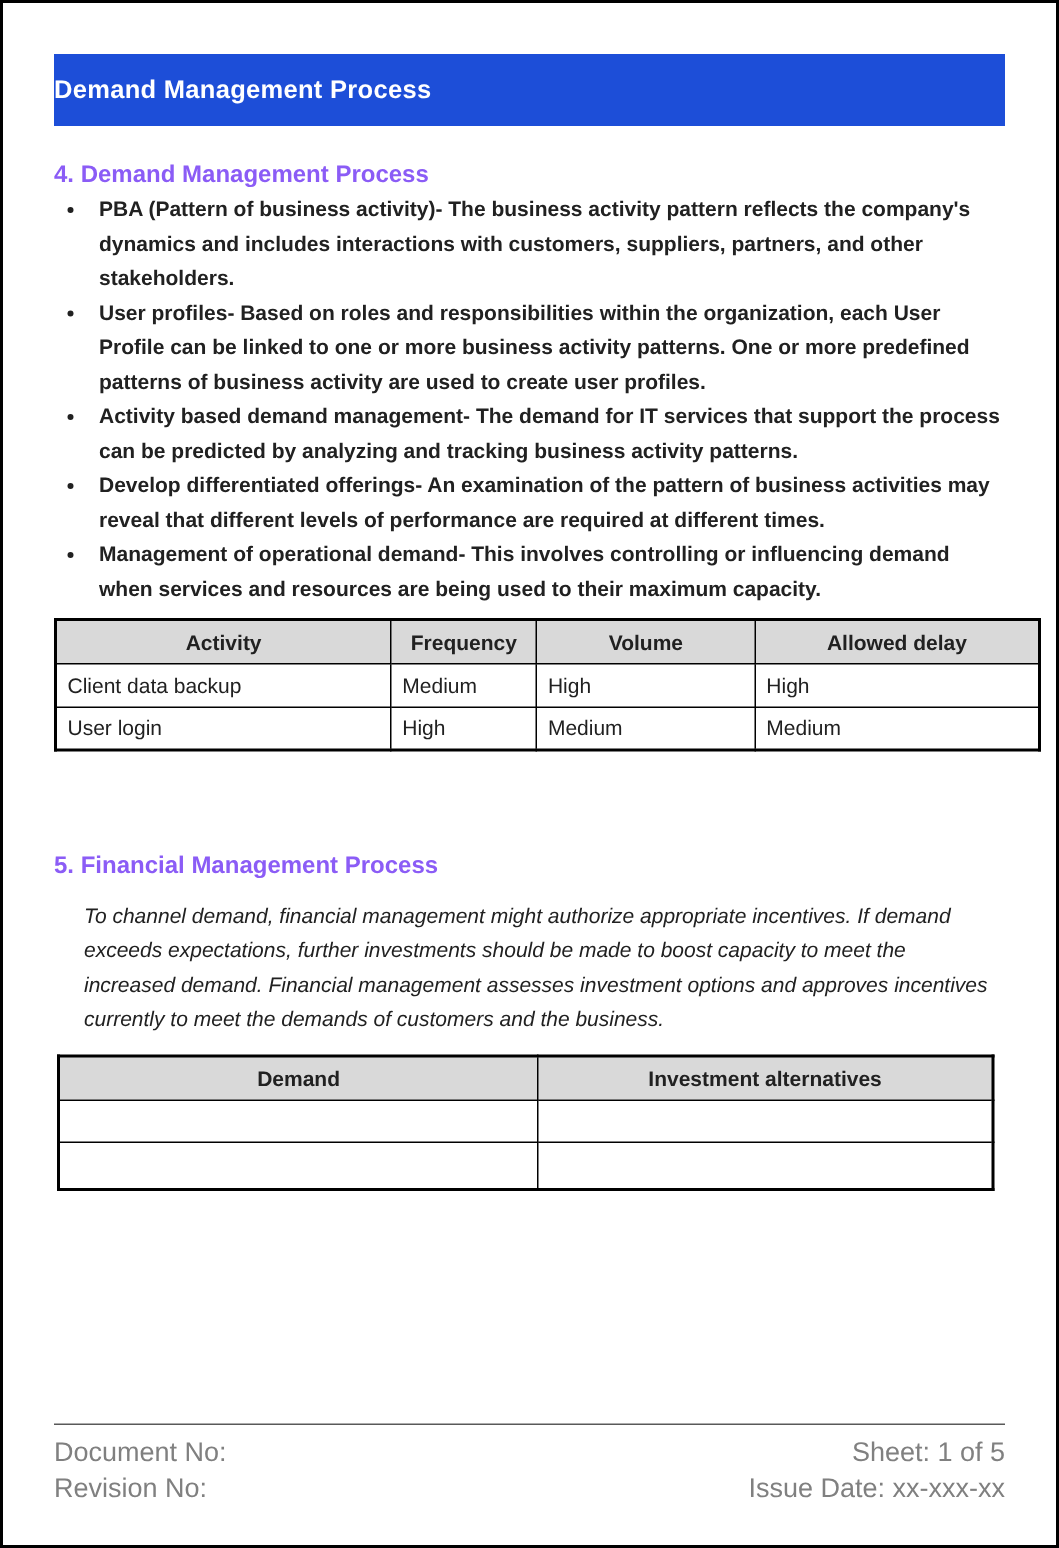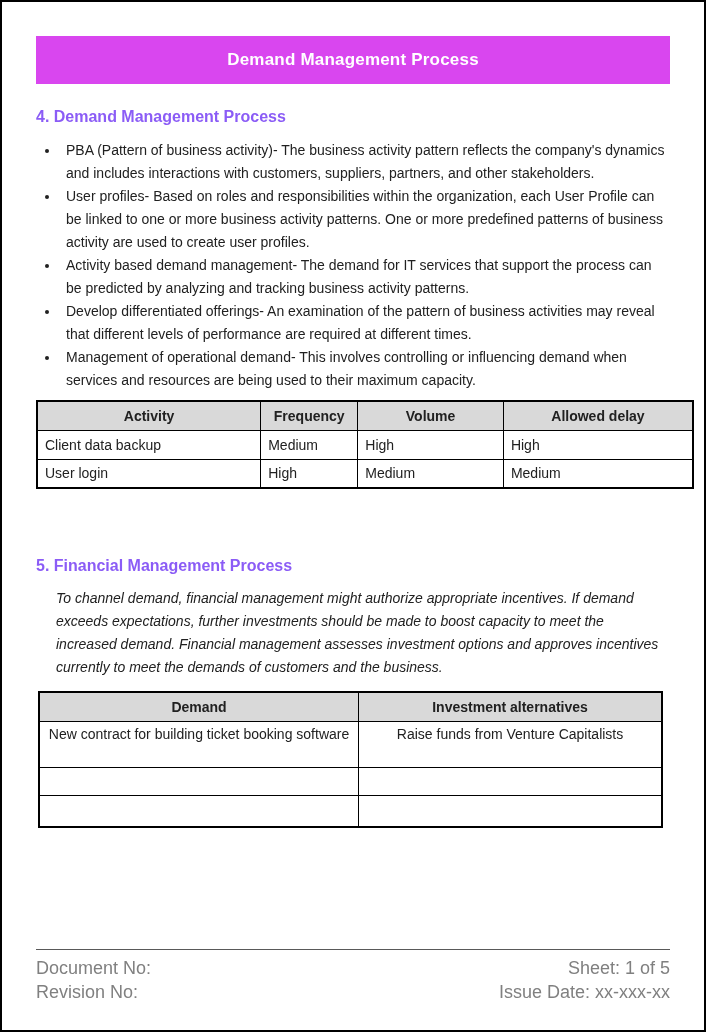--- a/index.html
+++ b/index.html
@@ -11,40 +11,40 @@
     width: 706px;
     height: 1032px;
     border: 2px solid #000;
     background: #fff;
     padding: 34px 34px 0 34px;
     overflow: hidden;
   }
 
   .banner {
     height: 48px;
-    background: #d946ef;
+    background: #1d4ed8;
     color: #ffffff;
     font-size: 17px;
     font-weight: bold;
-    text-align: center;
     line-height: 48px;
     letter-spacing: 0.2px;
   }
 
   .section-heading {
     margin-top: 24px;
     font-size: 16px;
     font-weight: bold;
     color: #8b5cf6;
   }
 
   ul.bullets {
-    margin-top: 13px;
+    margin-top: 2px;
     padding-left: 24px;
     list-style: disc;
+    font-weight: bold;
   }
   ul.bullets li {
     font-size: 14px;
     line-height: 23px;
     padding-left: 6px;
     color: #212121;
   }
 
   table.doc-table {
     border-collapse: collapse;
@@ -157,24 +157,20 @@
       <col style="width:51.3%">
         <col style="width:48.7%">
     </colgroup>
     <thead>
       <tr>
         <th>Demand</th>
         <th>Investment alternatives</th>
       </tr>
     </thead>
     <tbody>
-      <tr class="tall">
-        <td>New contract for building ticket booking software</td>
-        <td>Raise funds from Venture Capitalists</td>
-      </tr>
       <tr>
         <td></td>
         <td></td>
       </tr>
       <tr class="last">
         <td></td>
         <td></td>
       </tr>
     </tbody>
   </table>

